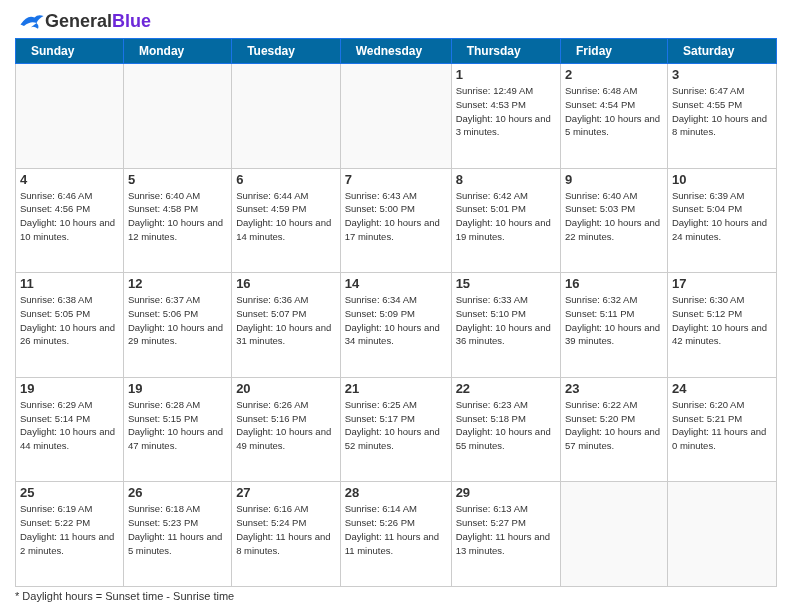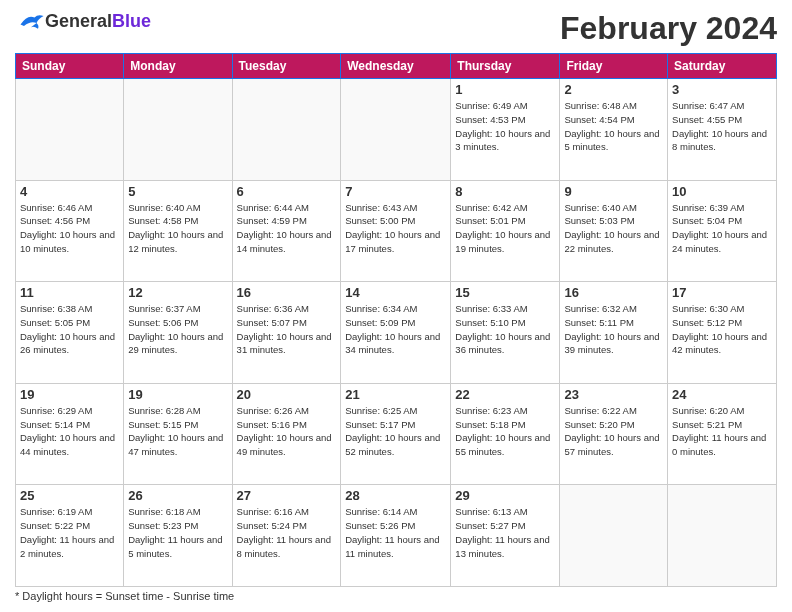--- a/index.html
+++ b/index.html
@@ -49,23 +49,23 @@
       font-size: 14px;
       color: #555;
     }
     .calendar-table {
       width: 100%;
       border-collapse: collapse;
       flex: 1;
       font-size: 10.5px;
     }
     .calendar-table th {
-      background-color: #be185d;
+      background-color: #0369a1;
       color: #fff;
-      padding: 5px 6px;
+      padding: 5px 15px;
       text-align: left;
       font-size: 12px;
       font-weight: bold;
       border: 1px solid #1a73e8;
     }
     .calendar-table td {
       border: 1px solid #ccc;
       vertical-align: top;
       padding: 3px 4px;
       width: 113px;
@@ -100,21 +100,20 @@
   <div class="top-section">
     <div class="logo">
       <svg class="logo-bird" viewBox="0 0 40 30" xmlns="http://www.w3.org/2000/svg">
         <path d="M5 20 Q15 5 25 10 Q30 5 38 8 Q30 12 28 18 Q20 14 10 22 Z" fill="#1a73e8"></path>
         <path d="M28 18 Q32 22 30 26 Q24 22 20 24 Z" fill="#1a73e8"></path>
       </svg>
       <span class="logo-general">General</span>
         <span class="logo-blue">Blue</span>
     </div>
     <div class="title-section">
-      <div class="main-title">February 2024</div>
     </div>
   </div>
 
   <table class="calendar-table">
     <thead>
       <tr>
       <th>Sunday</th>
           <th>Monday</th>
           <th>Tuesday</th>
           <th>Wednesday</th>
@@ -124,21 +123,21 @@
         </tr>
     </thead>
     <tbody id="calendar-body">
     <tr>
           <td class="empty"></td>
           <td class="empty"></td>
           <td class="empty"></td>
           <td class="empty"></td>
           <td>
             <div class="day-number">1</div>
-            <div class="day-info">Sunrise: 6:49 AM
+            <div class="day-info">Sunrise: 12:49 AM
 Sunset: 4:53 PM
 Daylight: 10 hours
 and 3 minutes.</div>
           </td>
           <td>
             <div class="day-number">2</div>
             <div class="day-info">Sunrise: 6:48 AM
 Sunset: 4:54 PM
 Daylight: 10 hours
 and 5 minutes.</div>

